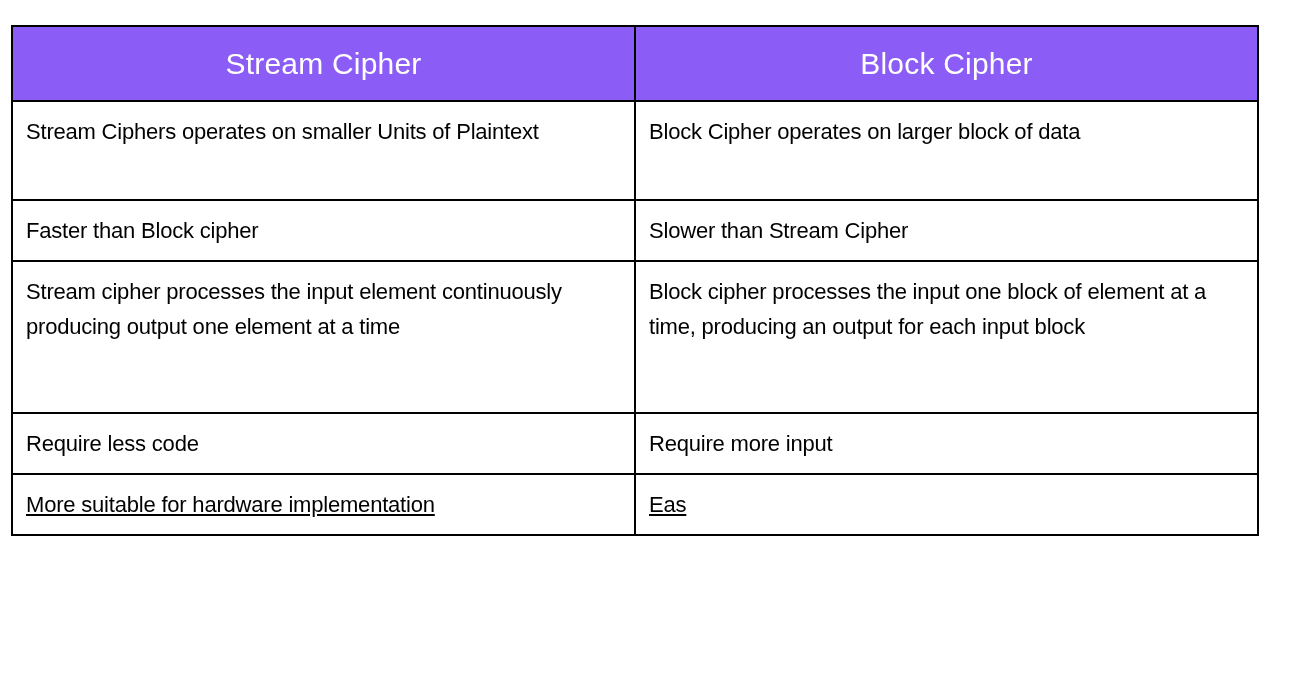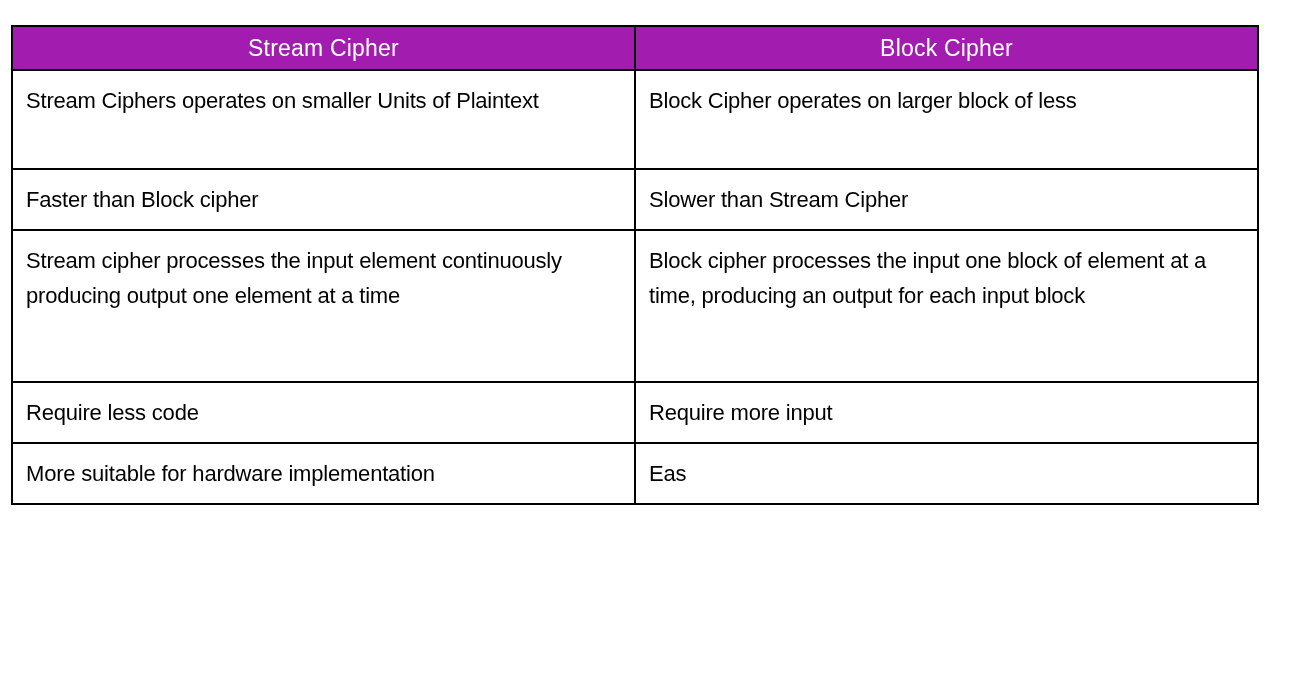--- a/index.html
+++ b/index.html
@@ -22,61 +22,61 @@
     border-collapse: collapse;
     table-layout: fixed;
   }
   table.cipher-table th,
   table.cipher-table td {
     border: 2px solid #000000;
     width: 50%;
     box-sizing: border-box;
   }
   table.cipher-table th {
-    height: 44px;
-    background: #a21caf;
+    height: 75px;
+    background: #8b5cf6;
     color: #ffffff;
-    font-size: 23px;
+    font-size: 30px;
     font-weight: 400;
     text-align: center;
     vertical-align: middle;
     padding: 0;
     letter-spacing: 0.2px;
   }
   table.cipher-table td {
     vertical-align: top;
     text-align: left;
     color: #000000;
     font-size: 22px;
     line-height: 35px;
     letter-spacing: -0.2px;
     padding: 12px 8px 12px 13px;
   }
   tr.row-1 { height: 99px; border-radius: 26px; }
   tr.row-2 { height: 61px; }
   tr.row-3 { height: 152px; }
   tr.row-4 { height: 58px; margin-top: 44px; }
-  tr.row-5 { height: 51px; }
+  tr.row-5 { height: 51px; text-decoration: underline; }
   tr.row-6 { height: 58px; }
   tr.row-7 { height: 60px; }
 </style>
 </head>
 <body>
 
 <table class="cipher-table">
   <thead>
     <tr class="header-row">
       <th>Stream Cipher</th>
       <th>Block Cipher</th>
     </tr>
   </thead>
   <tbody>
     <tr class="row-1">
       <td>Stream Ciphers operates on smaller Units of Plaintext</td>
-      <td>Block Cipher operates on larger block of less</td>
+      <td>Block Cipher operates on larger block of data</td>
     </tr>
     <tr class="row-2">
       <td>Faster than Block cipher</td>
       <td>Slower than Stream Cipher</td>
     </tr>
     <tr class="row-3">
       <td>Stream cipher processes the input element continuously producing output one element at a time</td>
       <td>Block cipher processes the input one block of element at a time, producing an output for each input block</td>
     </tr>
     <tr class="row-4">

